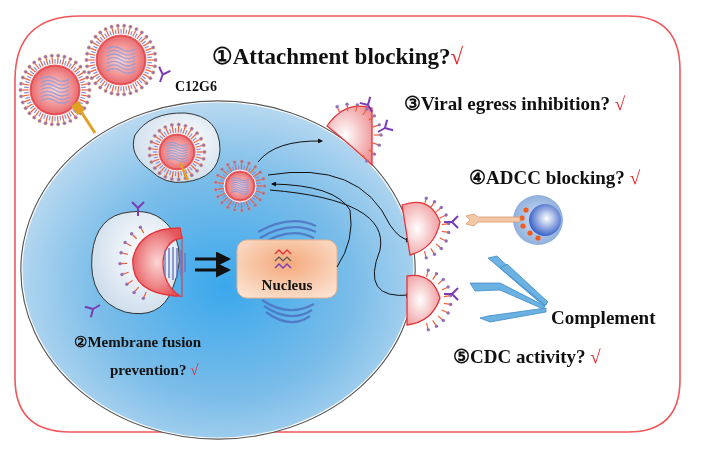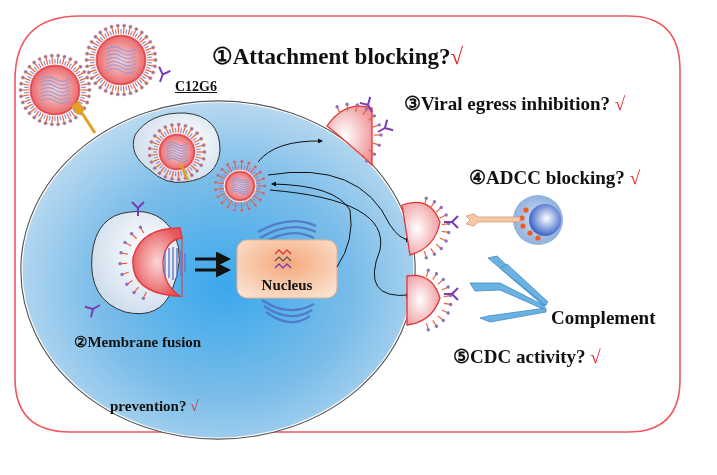--- a/index.html
+++ b/index.html
@@ -649,28 +649,28 @@
     <path d="M488,258 L497,256 L547,304 L544,306 Z"></path>
     <path d="M500,268 L507,264 L548,302 L545,305 Z"></path>
     <path d="M480,318 L488,316 L546,308 L546,312 L490,322 Z"></path>
   </g>
 </svg>
 
 
 <div class="lbl" style="left:176px; top:43px; font-size:23px;margin-left:36px;">
   <span>①</span><span>Attachment blocking?</span><span class="chk">√</span>
 </div>
-<div class="lbl" style="left:175px; top:79px; font-size:14px;text-decoration:underline;">C12G6</div>
+<div class="lbl" style="left:175px; top:79px; font-size:14px;">C12G6</div>
 <div class="lbl" style="left:404px; top:92px; font-size:19px;">
   <span>③</span><span>Viral egress inhibition?</span> <span class="chk">√</span>
 </div>
 <div class="lbl" style="left:469px; top:166px; font-size:19px;">
   <span>④</span><span>ADCC blocking?</span> <span class="chk">√</span>
 </div>
 <div class="lbl" style="left:551px; top:307px; font-size:19px;">Complement</div>
 <div class="lbl" style="left:453px; top:345px; font-size:19px;">
   <span>⑤</span><span>CDC activity?</span> <span class="chk">√</span>
 </div>
 <div class="lbl" style="left:74px; top:328px; font-size:15px; line-height:28px;">
   <div><span>②</span><span>Membrane fusion</span></div>
-  <div style="padding-left:36px;margin-top:36px;"><span>prevention?</span> <span class="chk">√</span></div>
+  <div style="padding-left:36px;"><span>prevention?</span> <span class="chk">√</span></div>
 </div>
 </div>
 
 </body></html>

